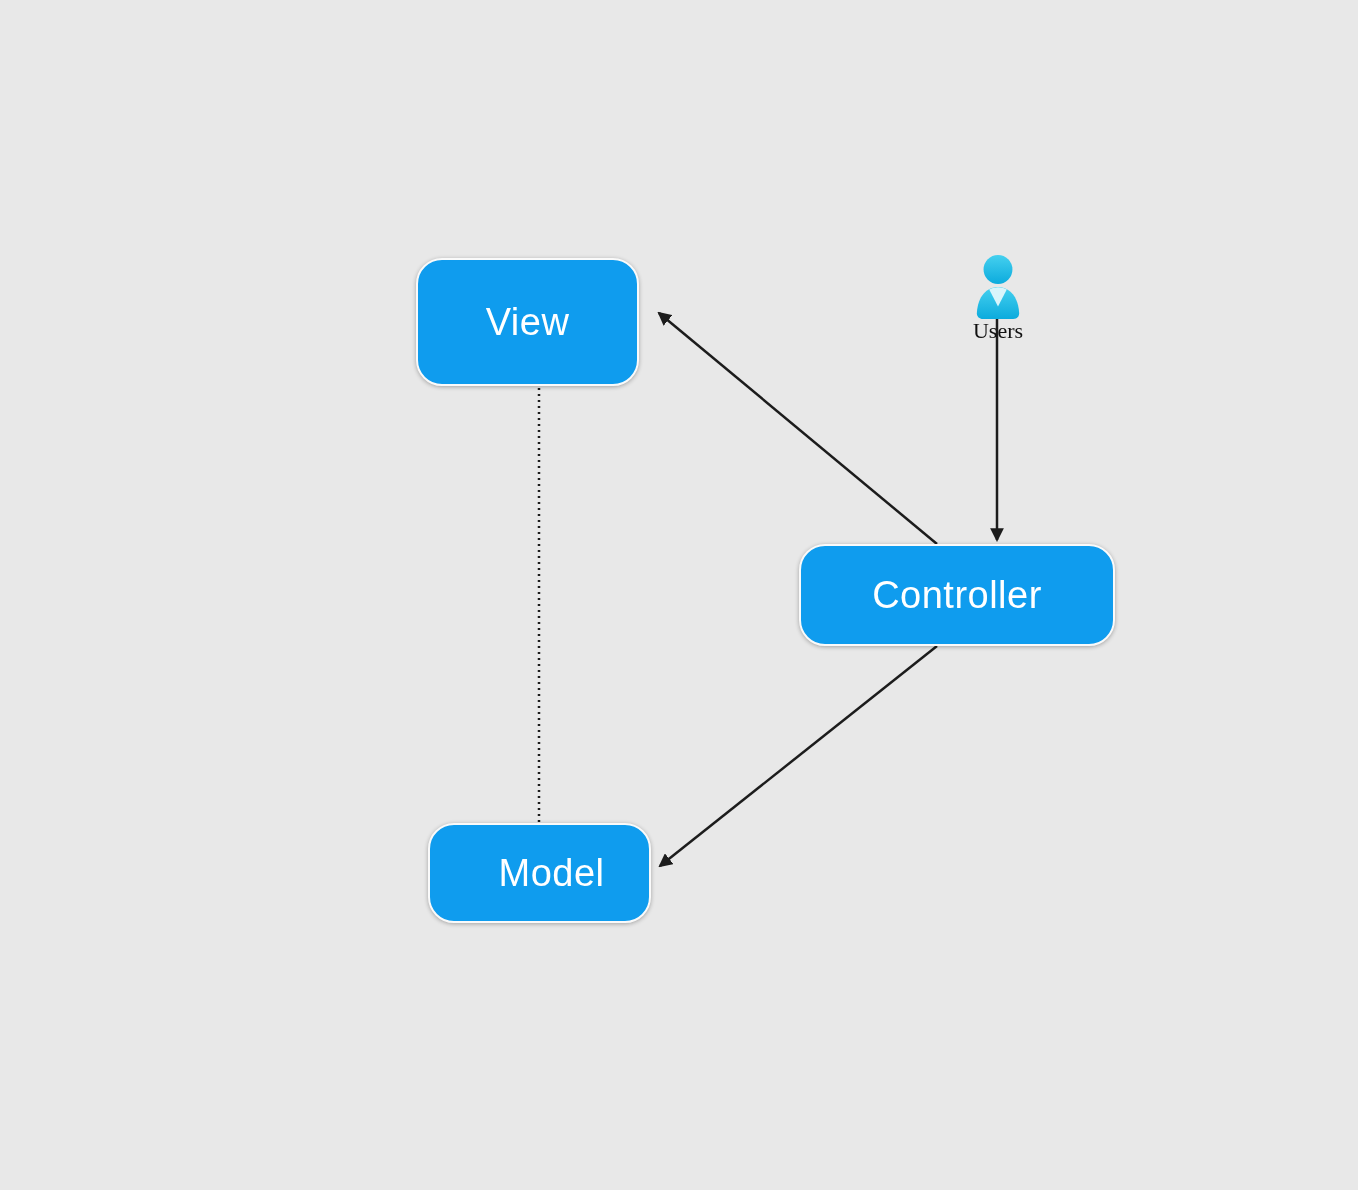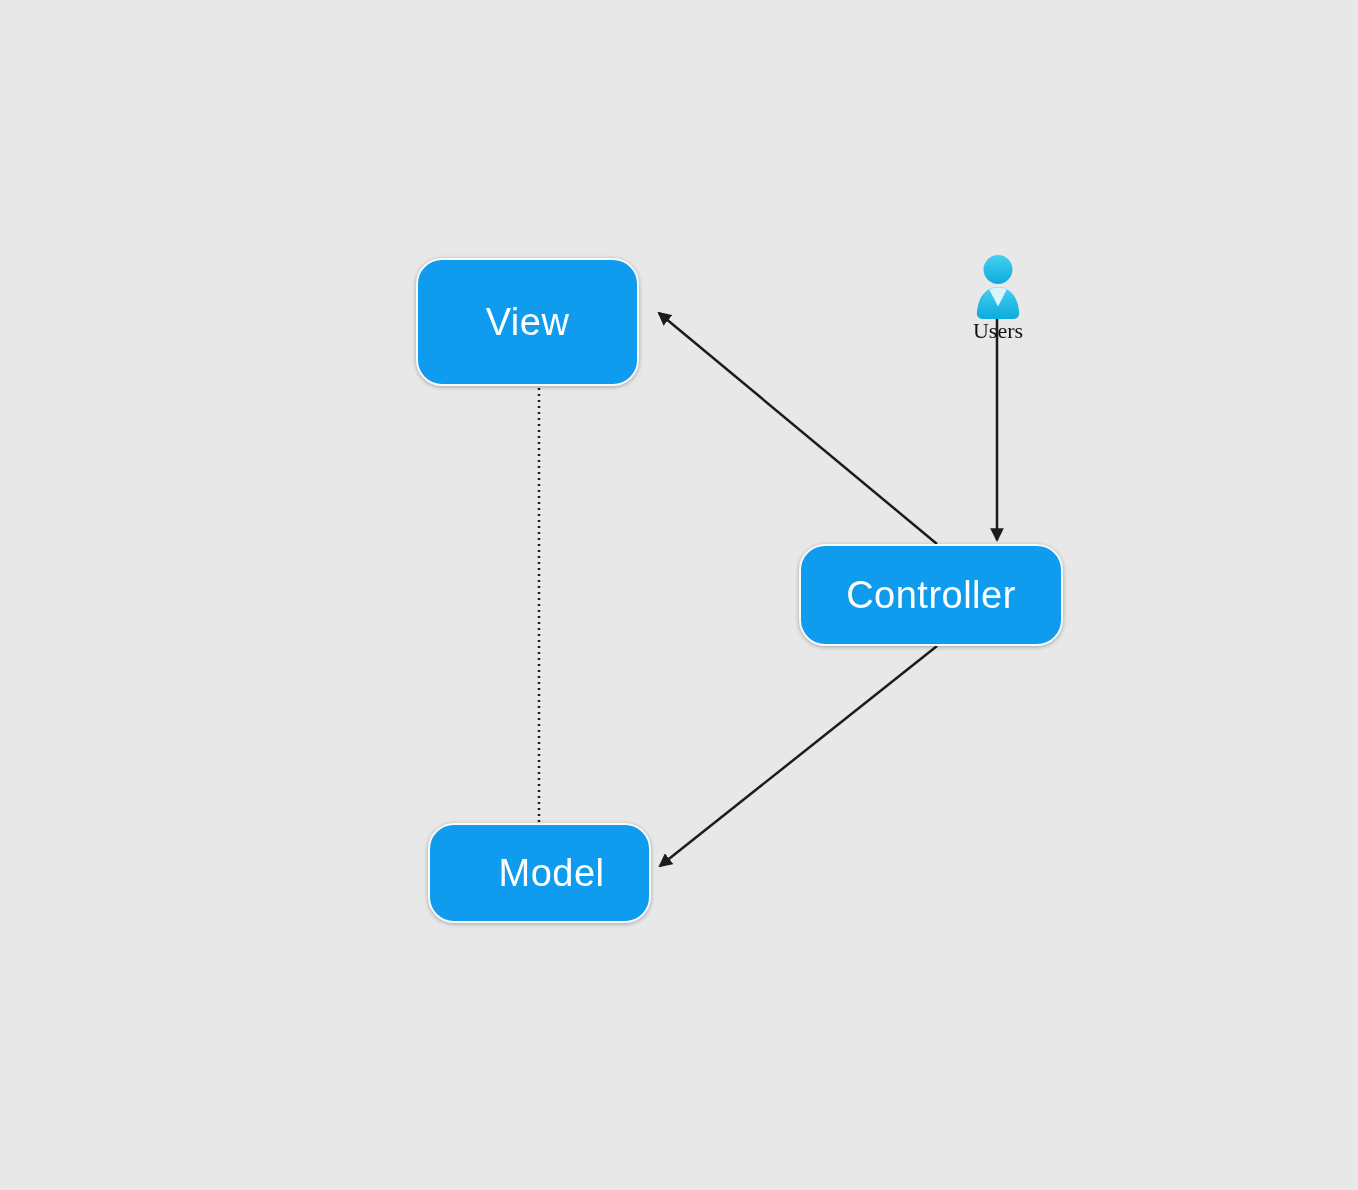--- a/index.html
+++ b/index.html
@@ -51,21 +51,21 @@
     justify-content: center;
   }
   .node-label {
     color: var(--node-text);
     font-size: 38px;
     font-weight: 400;
     letter-spacing: 0.5px;
     white-space: nowrap;
   }
   .node-view       { left: 416px; top: 258px; width: 223px; height: 128px; }
-  .node-controller { left: 799px; top: 544px; width: 264px; height: 102px; }
+  .node-controller { left: 799px; top: 544px; width: 316px; height: 102px; }
   .node-model      { left: 428px; top: 823px; width: 223px; height: 100px; padding-left: 24px; }
   .actor {
     position: absolute;
     left: 962px; top: 254px;
     width: 72px;
     display: flex;
     flex-direction: column;
     align-items: center;
     font-family: Liberation Serif, serif;
   }

